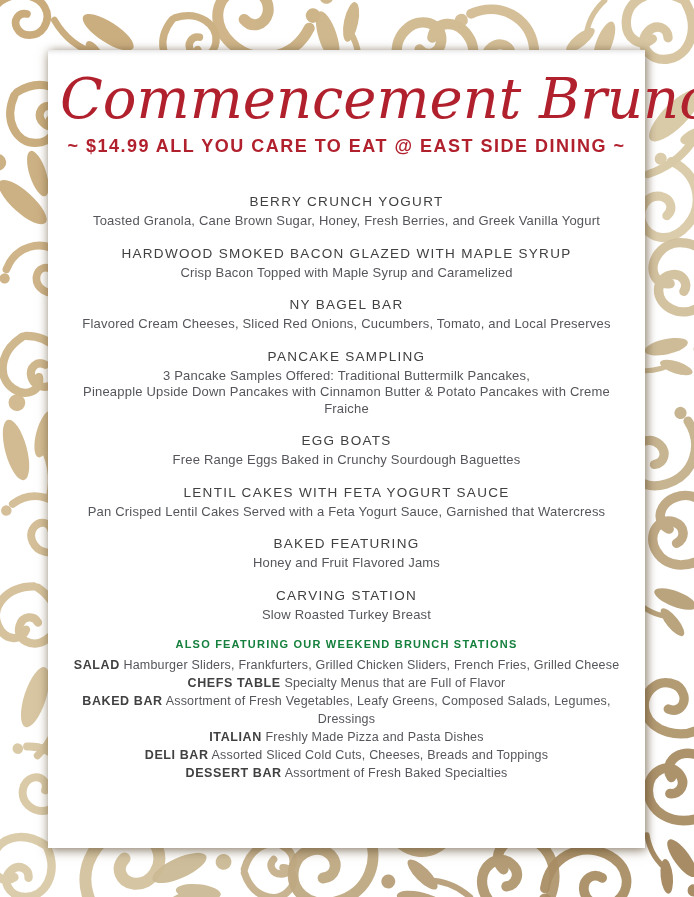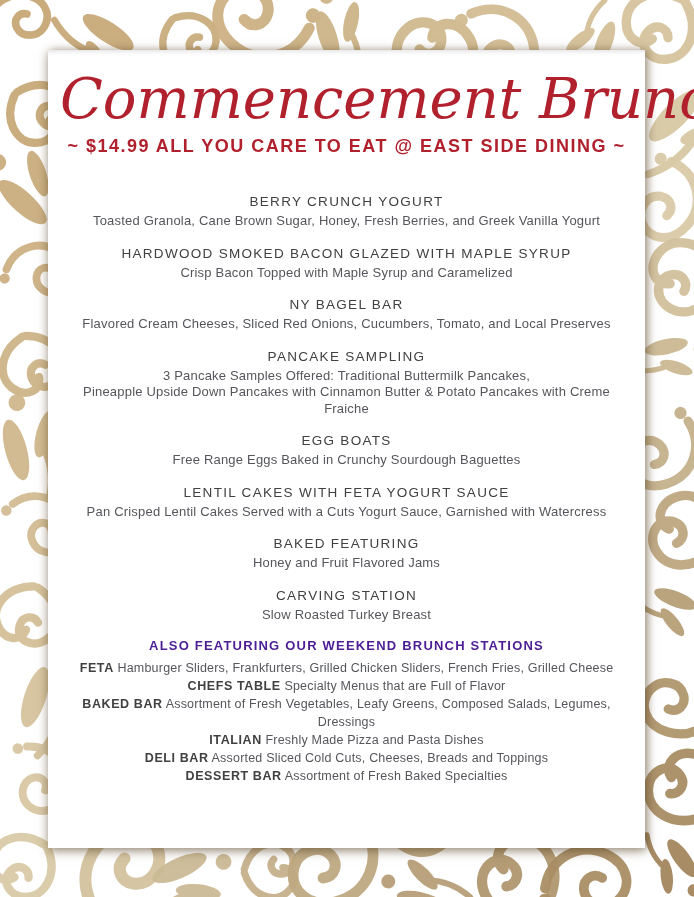--- a/index.html
+++ b/index.html
@@ -43,24 +43,24 @@
   }
   .item-desc{
     font-size:13px;
     letter-spacing:0.2px;
     line-height:16.5px;
     color:#55565b;
     white-space:pre-line;
   }
   .stations{margin-top:9px;}
   .stations-heading{
-    font-size:13px;
+    font-size:11px;
     font-weight:bold;
     letter-spacing:1.2px;
-    color:#4c1d95;
+    color:#15803d;
     margin-bottom:6px;
   }
   .station-line{
     font-size:12.5px;
     line-height:18px;
     color:#55565b;
     letter-spacing:0.2px;
   }
   .station-label{
     font-weight:bold;
@@ -166,36 +166,36 @@
       <div class="item-name">PANCAKE SAMPLING</div>
       <div class="item-desc">3 Pancake Samples Offered: Traditional Buttermilk Pancakes,
 Pineapple Upside Down Pancakes with Cinnamon Butter &amp; Potato Pancakes with Creme Fraiche</div>
     </div>
     <div class="menu-item">
       <div class="item-name">EGG BOATS</div>
       <div class="item-desc">Free Range Eggs Baked in Crunchy Sourdough Baguettes</div>
     </div>
     <div class="menu-item">
       <div class="item-name">LENTIL CAKES WITH FETA YOGURT SAUCE</div>
-      <div class="item-desc">Pan Crisped Lentil Cakes Served with a Cuts Yogurt Sauce, Garnished with Watercress</div>
+      <div class="item-desc">Pan Crisped Lentil Cakes Served with a Feta Yogurt Sauce, Garnished that Watercress</div>
     </div>
     <div class="menu-item">
       <div class="item-name">BAKED FEATURING</div>
       <div class="item-desc">Honey and Fruit Flavored Jams</div>
     </div>
     <div class="menu-item">
       <div class="item-name">CARVING STATION</div>
       <div class="item-desc">Slow Roasted Turkey Breast</div>
     </div>
   </div>
 
   <div class="stations">
     <div class="stations-heading">ALSO FEATURING OUR WEEKEND BRUNCH STATIONS</div>
     <div class="station-line">
-      <span class="station-label">FETA</span>
+      <span class="station-label">SALAD</span>
       <span>Hamburger Sliders, Frankfurters, Grilled Chicken Sliders, French Fries, Grilled Cheese</span>
     </div>
     <div class="station-line">
       <span class="station-label">CHEFS TABLE</span>
       <span>Specialty Menus that are Full of Flavor</span>
     </div>
     <div class="station-line">
       <span class="station-label">BAKED BAR</span>
       <span>Assortment of Fresh Vegetables, Leafy Greens, Composed Salads, Legumes, Dressings</span>
     </div>

